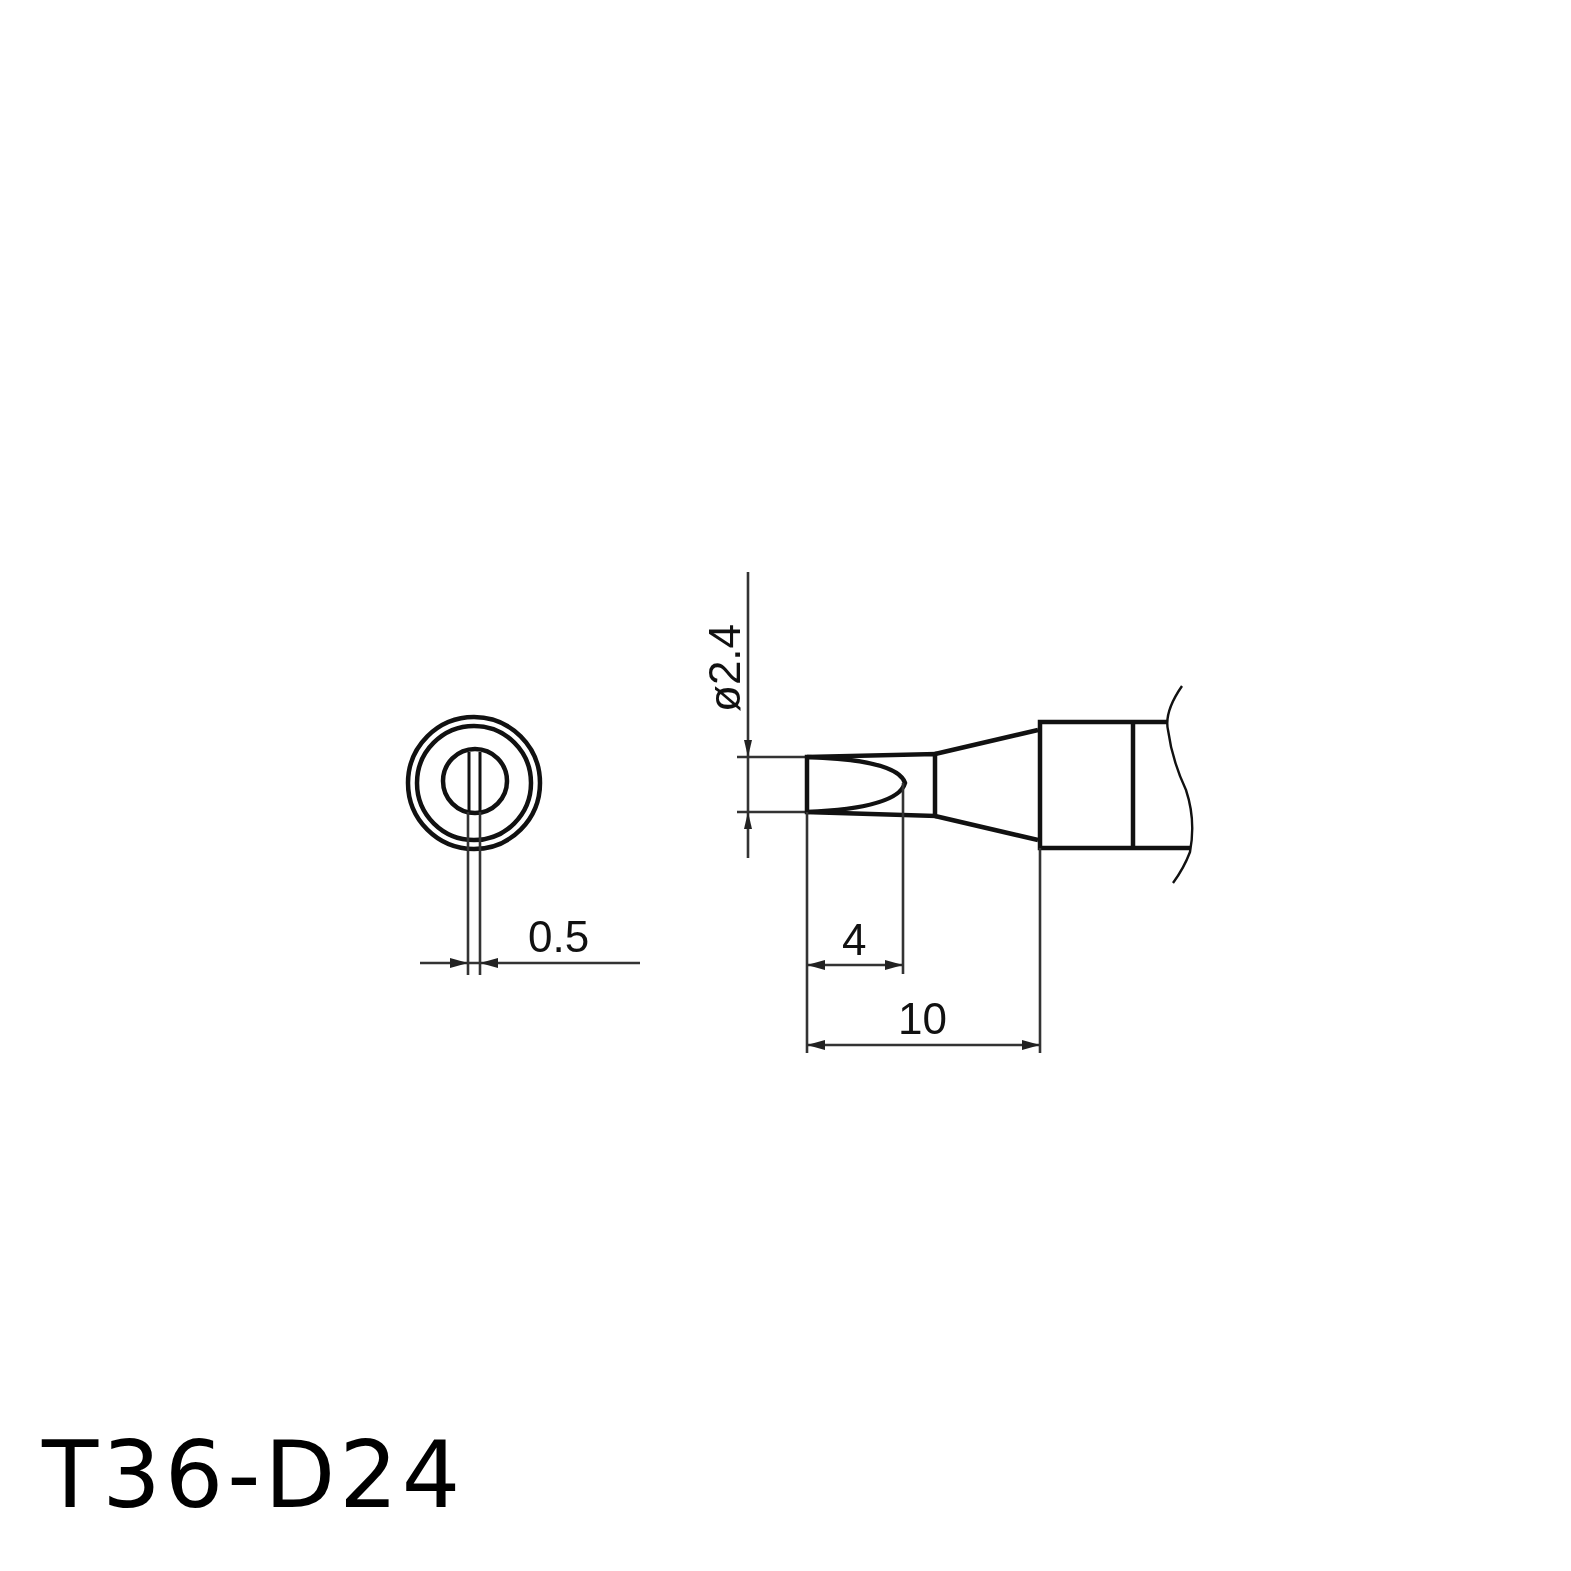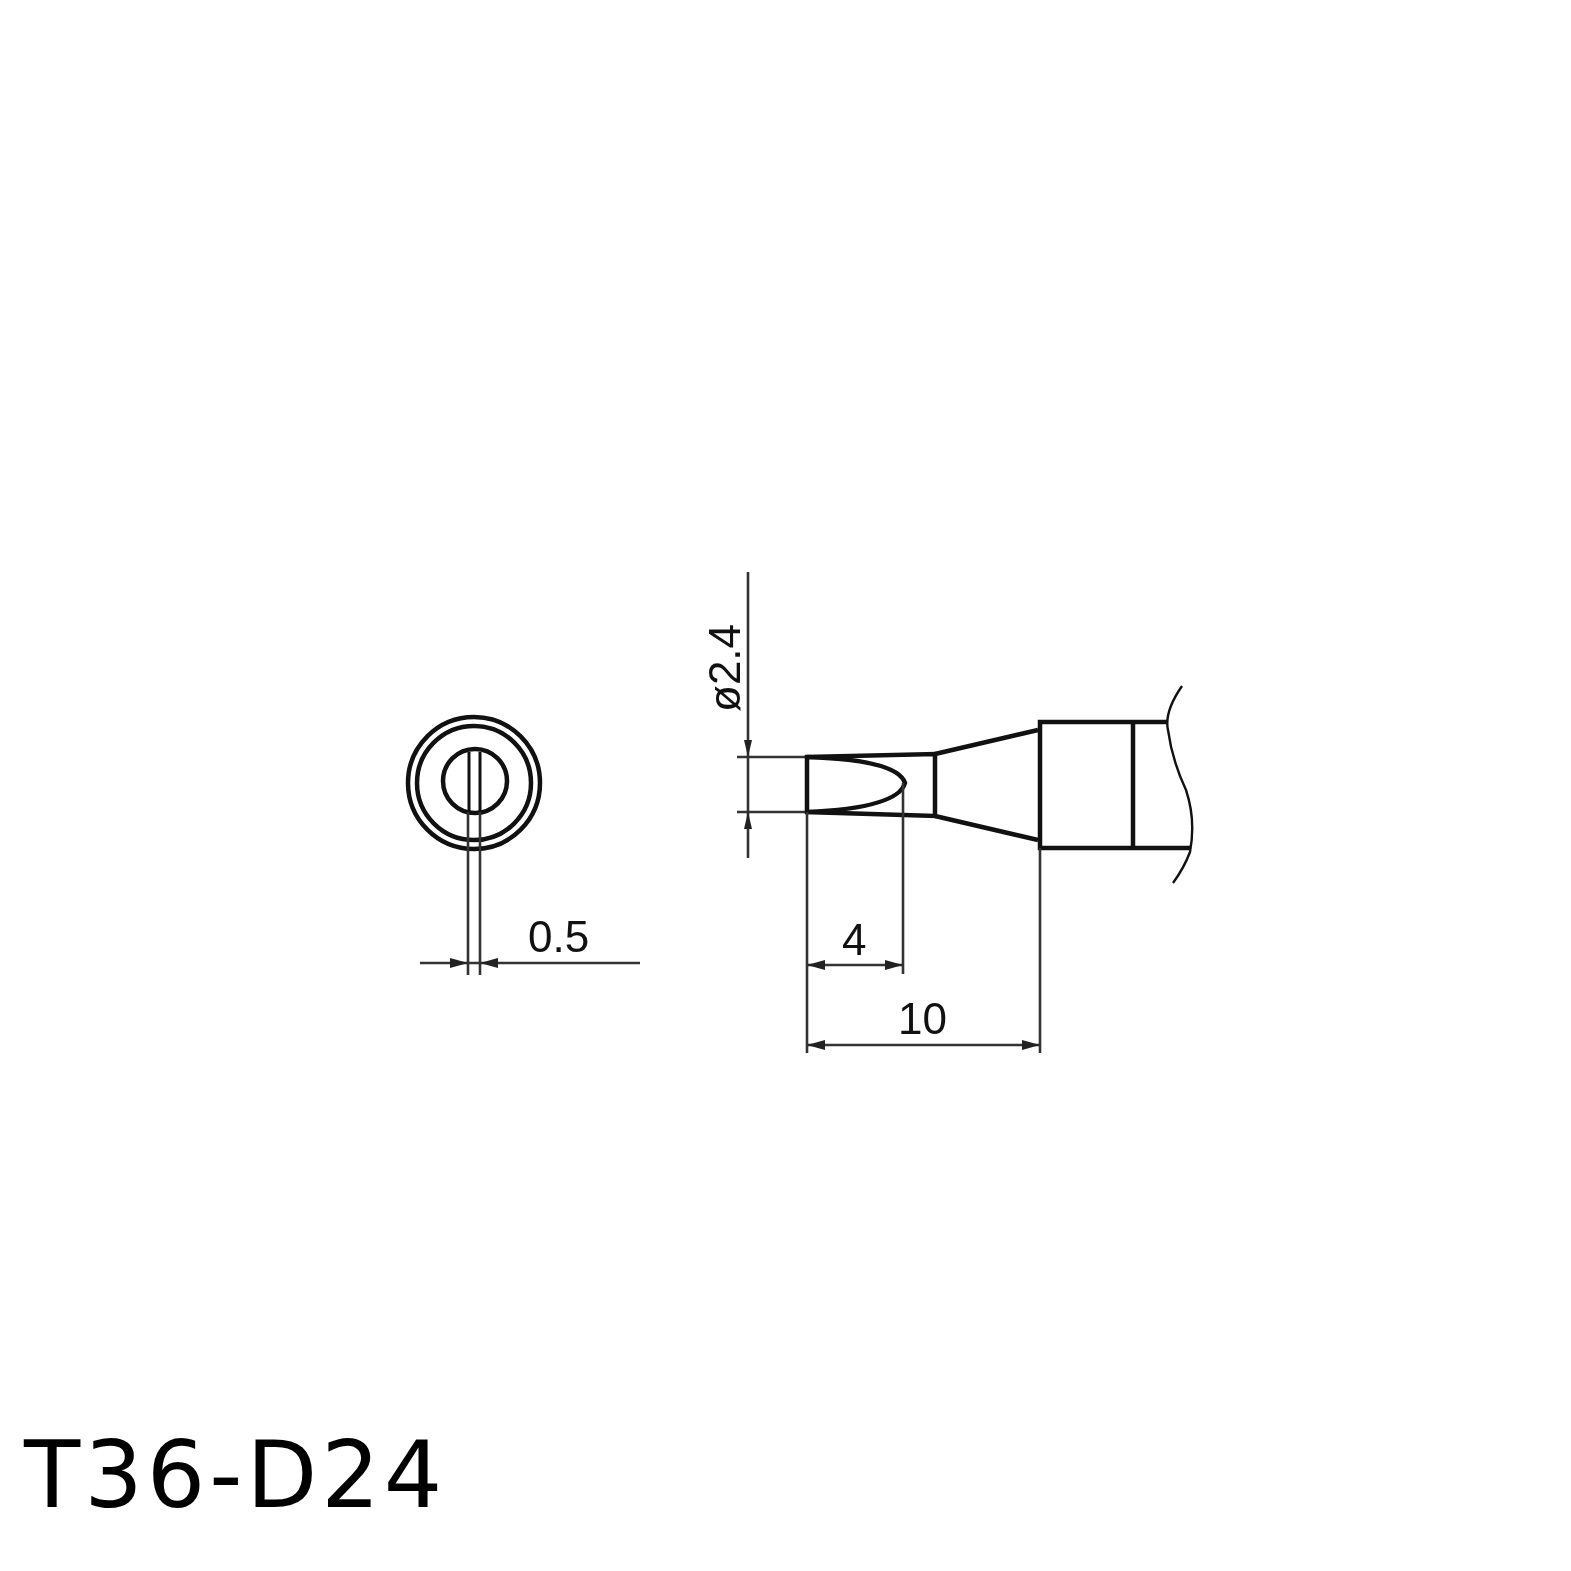--- a/index.html
+++ b/index.html
@@ -2,21 +2,21 @@
 <html><head>
   <meta charset="utf-8">
   <style>
     html, body { margin: 0; padding: 0; background: #ffffff; }
     body { width: 1571px; height: 1571px; position: relative; overflow: hidden; }
     #drawing { position: absolute; left: 0; top: 0; width: 1571px; height: 1571px; }
     .thick { stroke: #111111; stroke-width: 4.5; fill: none; stroke-linejoin: miter; }
     .thin { stroke: #333333; stroke-width: 2.6; fill: none; }
     .dimtext { font-family: "Liberation Sans", sans-serif; font-size: 44px; fill: #111111; }
     .title {
-      position: absolute; left: 24px; top: 1430px;
+      position: absolute; left: 42px; top: 1430px;
       font-family: "DejaVu Sans", sans-serif; font-size: 92px; color: #000000;
       letter-spacing: 4px; line-height: 1;
     }
   </style>
 </head>
 <body>
 
 <svg id="drawing" viewBox="0 0 1571 1571" xmlns="http://www.w3.org/2000/svg">
 
   <g>

